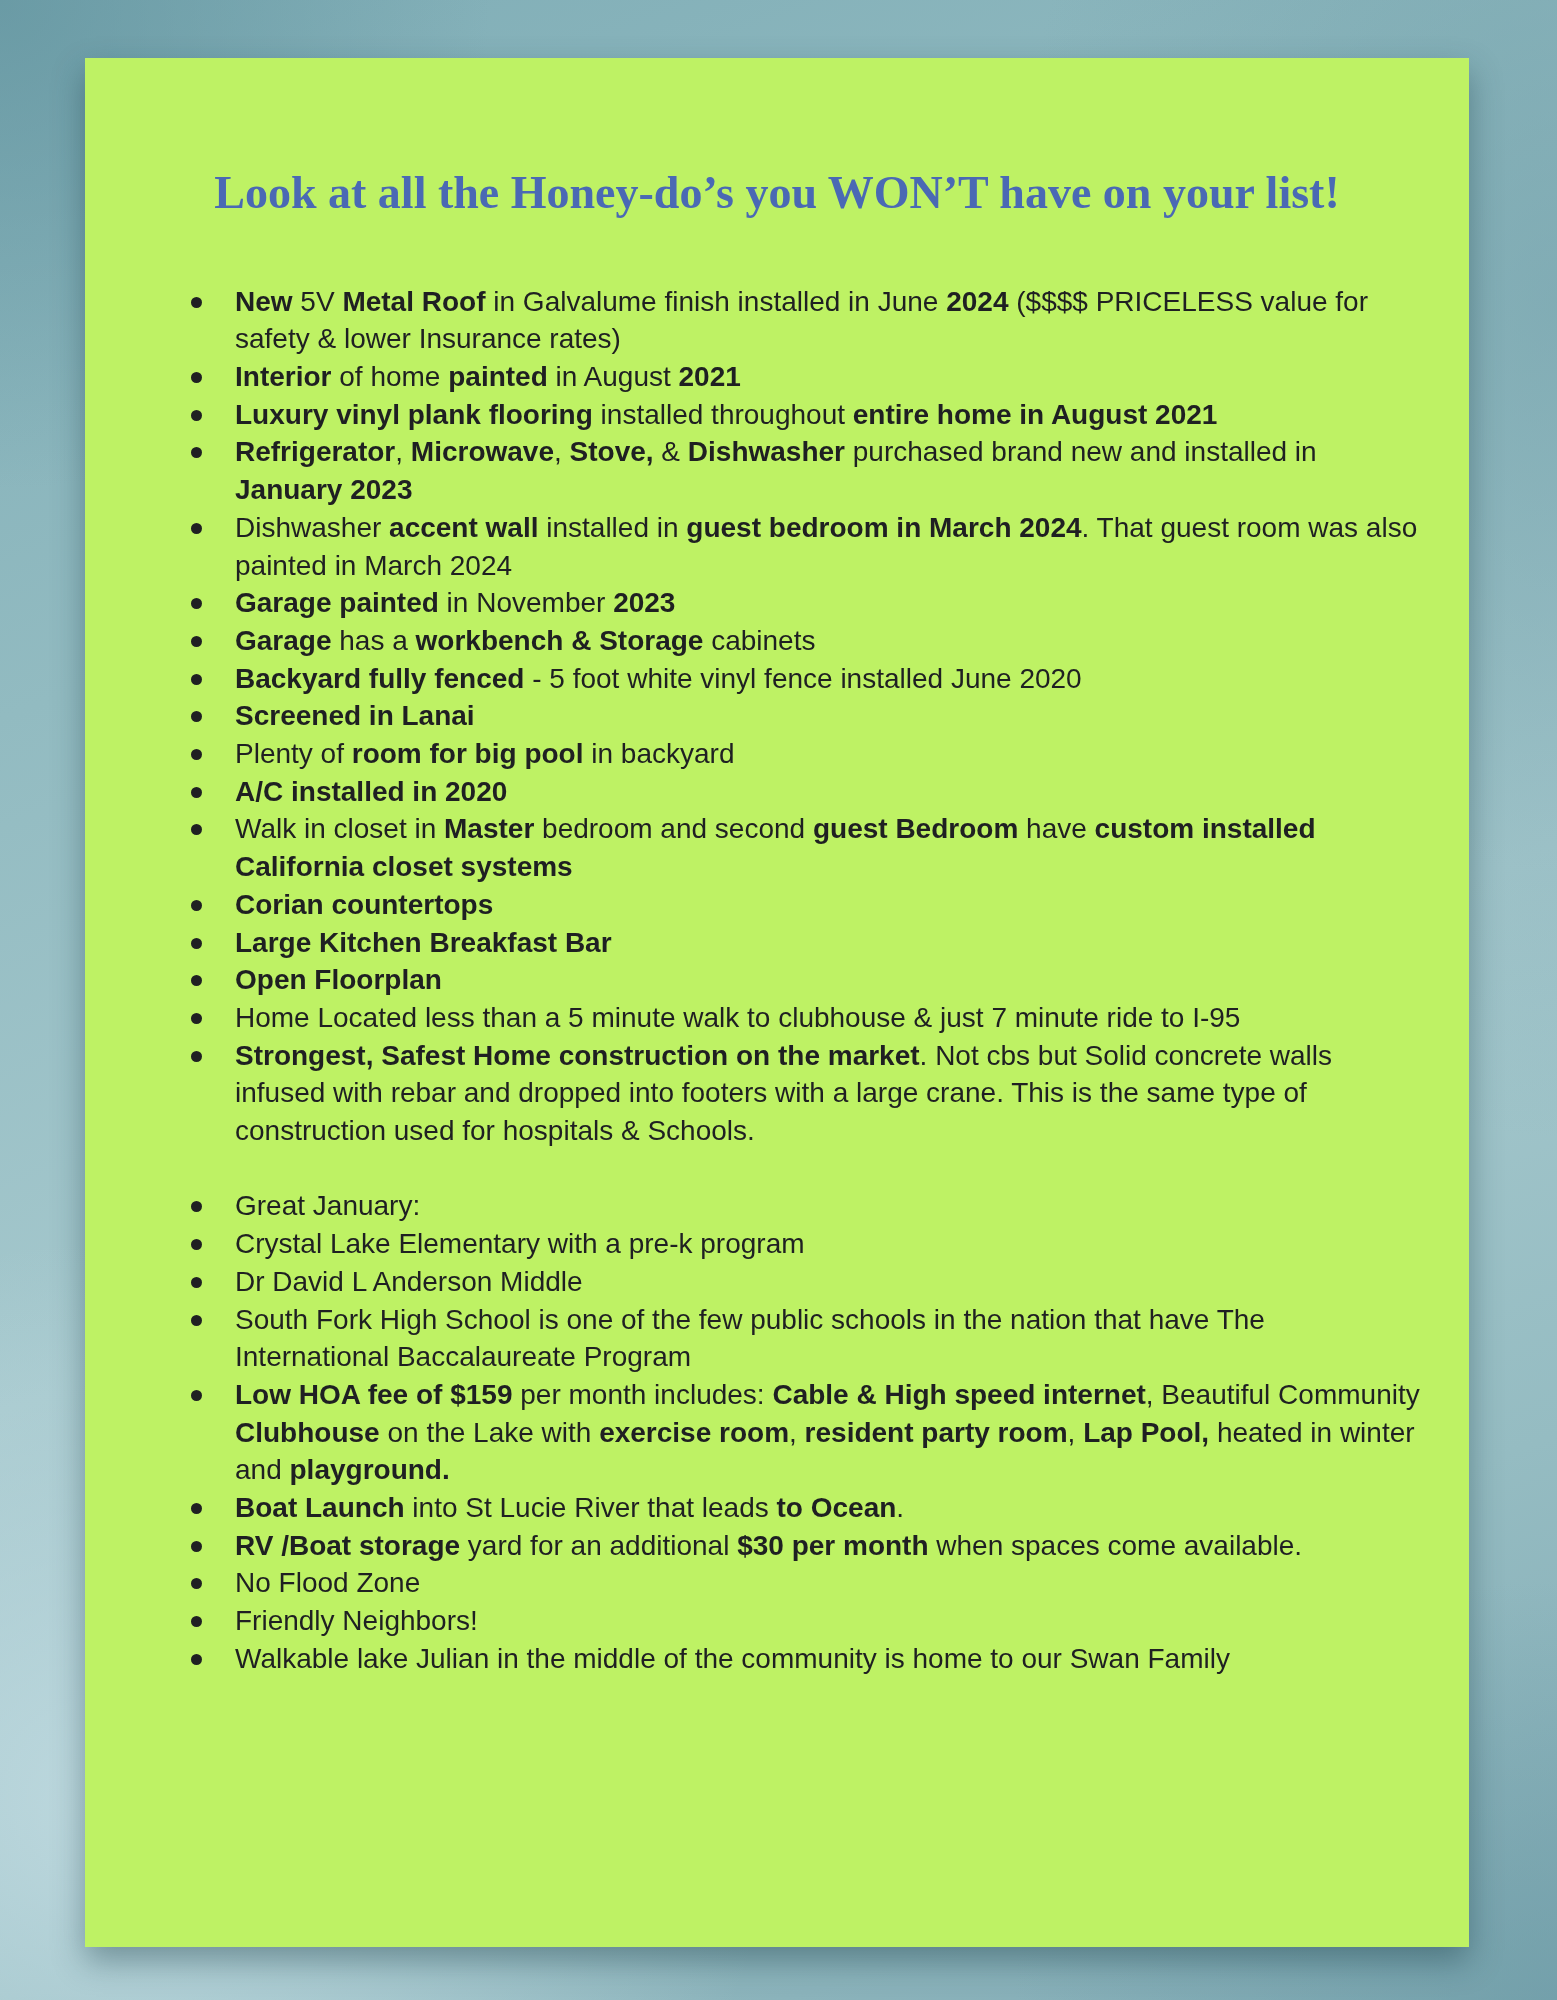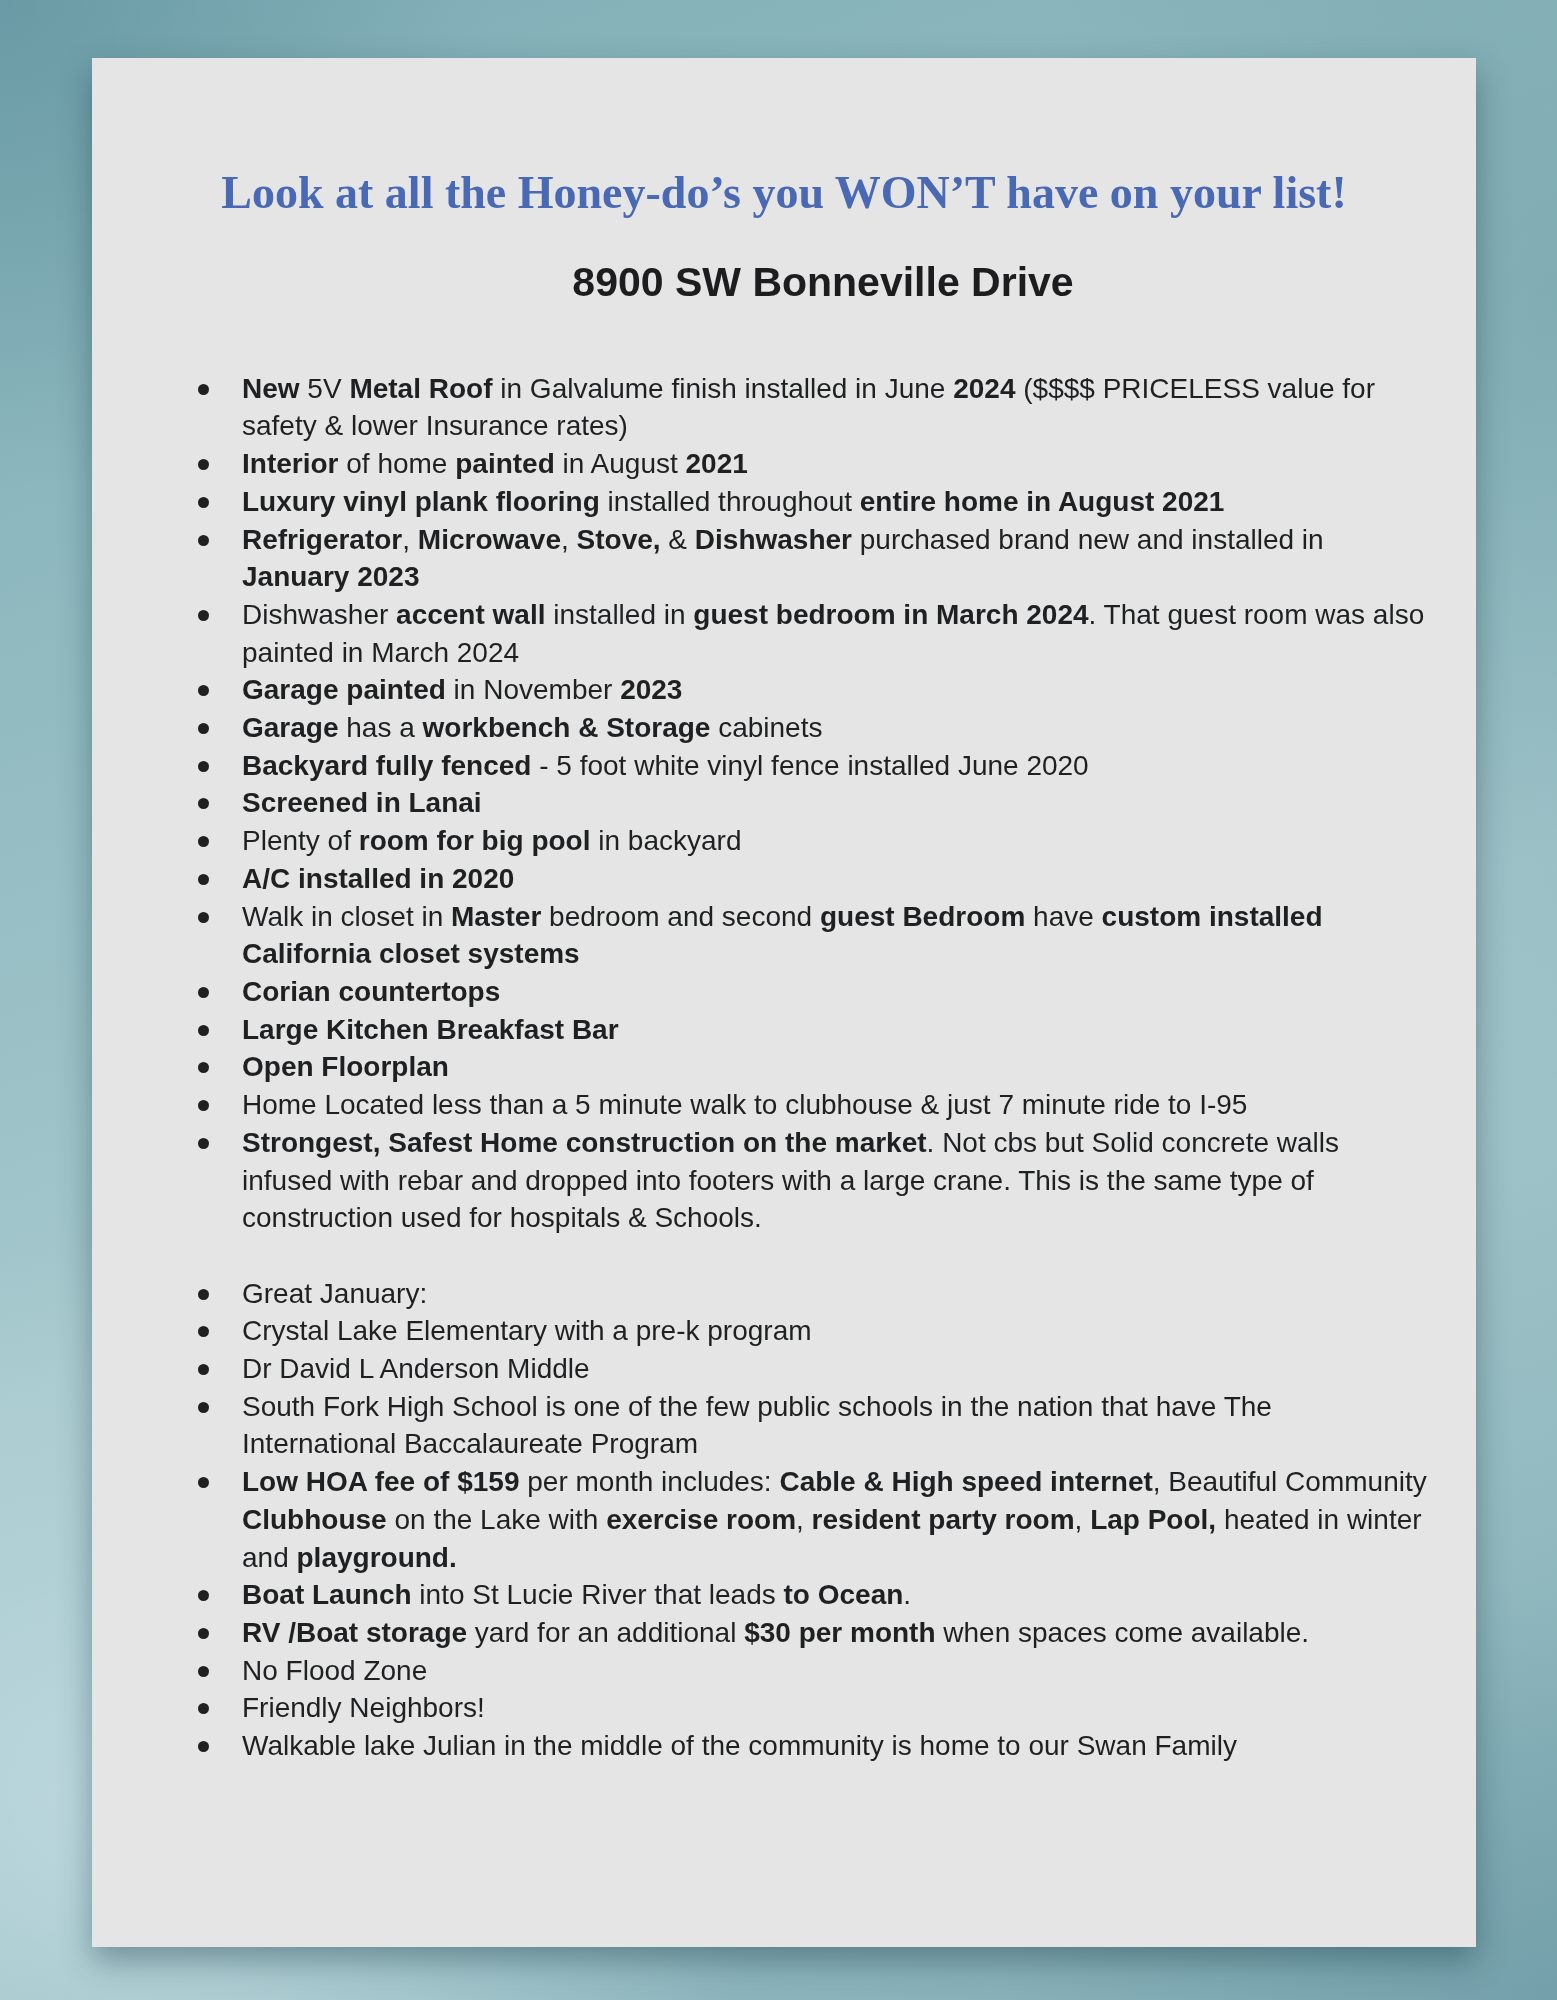--- a/index.html
+++ b/index.html
@@ -7,22 +7,22 @@
     width:1557px; height:2000px; position:relative; overflow:hidden;
     font-family:"Liberation Sans", sans-serif;
     background:
       radial-gradient(60% 40% at 8% 90%, rgba(193,219,225,.9), rgba(193,219,225,0) 70%),
       radial-gradient(50% 60% at 100% 15%, rgba(108,155,166,.5), rgba(108,155,166,0) 70%),
       radial-gradient(45% 35% at 0% 0%, rgba(95,145,156,.65), rgba(95,145,156,0) 70%),
       radial-gradient(50% 30% at 100% 100%, rgba(104,152,163,.55), rgba(104,152,163,0) 70%),
       linear-gradient(160deg, #7fadb6 0%, #92bbc1 28%, #a5c8cd 55%, #95bcc2 78%, #81aab4 100%);
   }
   .page {
-    position:absolute; left:92px; top:58px; width:1384px; height:1889px;
-    background:#e5e5e5;
+    position:absolute; left:85px; top:58px; width:1384px; height:1889px;
+    background:#bef264;
     box-shadow:0 14px 30px rgba(25,60,70,.42);
   }
   .title {
     margin:110px 20px 0; text-align:center;
     font-family:"Liberation Serif", serif; font-weight:700;
     font-size:46px; line-height:1.1; color:#4a69b4;
   }
   .subtitle {
     margin:40px 0 0; text-align:center; transform:translateX(39px);
     font-weight:700; font-size:41px; line-height:1.15; color:#1d1d1f;
@@ -44,21 +44,20 @@
   .footer-note {
     margin:30px 0 0 111px; width:1210px;
     font-weight:700; font-size:28px; line-height:37.7px; color:#1f2022;
   }
 </style>
 </head>
 <body>
 
 <div class="page">
   <h1 class="title" style="color: rgb(74, 105, 180);">Look at all the Honey-do’s you WON’T have on your list!</h1>
-  <h2 class="subtitle">8900 SW Bonneville Drive</h2>
   <ul class="list" id="feature-list">
       <li>
         <span class="dot-cell">
           <span class="dot"></span>
         </span>
         <span class="txt"><span class="b"> New</span><span> 5V </span><span class="b">Metal Roof</span><span> in Galvalume finish installed in June </span><span class="b">2024</span><span> ($$$$ PRICELESS value for safety &amp; lower Insurance rates)</span></span>
       </li>
       <li>
         <span class="dot-cell">
           <span class="dot"></span>

